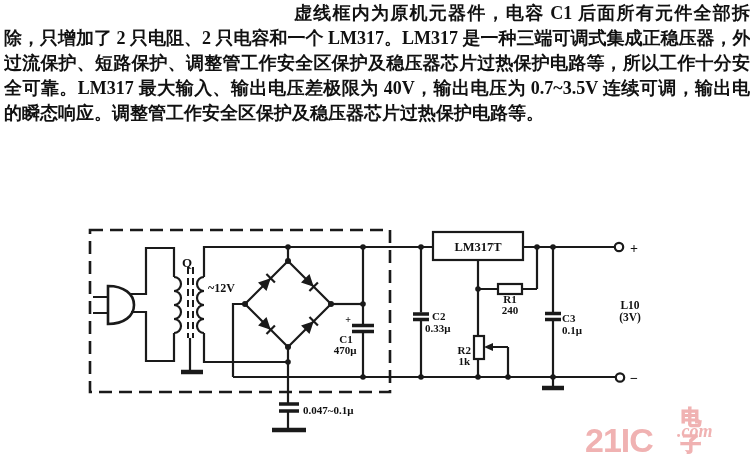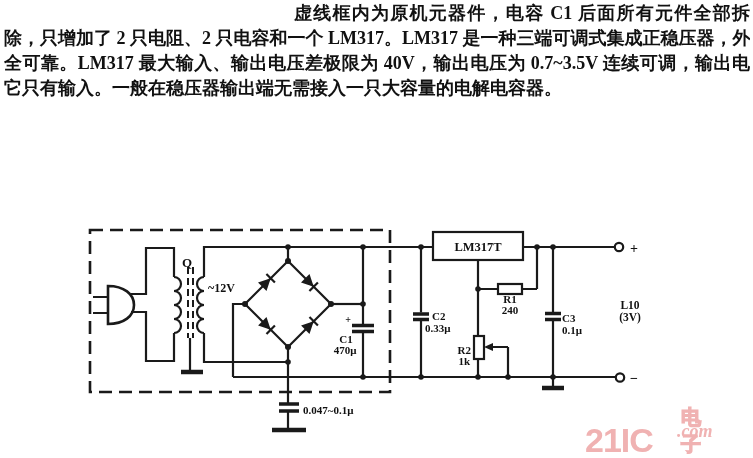--- a/index.html
+++ b/index.html
@@ -30,22 +30,23 @@
           font-style:italic;color:#f0b2b2;font-family:"Liberation Serif",serif;}
 </style>
 </head>
 <body>
 
 <div class="page">
 
   <div class="para">
     <div class="pline first">虚线框内为原机元器件，电容 C1 后面所有元件全部拆</div>
     <div class="pline">除，只增加了 2 只电阻、2 只电容和一个 LM317。LM317 是一种三端可调式集成正稳压器，外形</div>
+    <div class="pline">过流保护、短路保护、调整管工作安全区保护及稳压器芯片过热保护电路等，所以工作十分安</div>
     <div class="pline">全可靠。LM317 最大输入、输出电压差极限为 40V，输出电压为 0.7~3.5V 连续可调，输出电</div>
-    <div class="pline last">它只有输入。一般在稳压器输出端无需接入一只大容量的电解电容器。</div>
+    <div class="pline last">的瞬态响应。调整管工作安全区保护及稳压器芯片过热保护电路等。</div>
   </div>
 
   <svg width="753" height="458" viewBox="0 0 753 458">
 
     <rect class="dash" x="90" y="230" width="300" height="162"></rect>
 
     <g>
       <path class="wire thick" d="M108,286 L108,324 C124,324 134,316 134,305 C134,294 124,286 108,286 Z"></path>
       <path class="wire" d="M93,297 H108 M93,313 H108"></path>
       <path class="wire" d="M131,294 L146,294 L146,248 L174,248 L174,277"></path>

